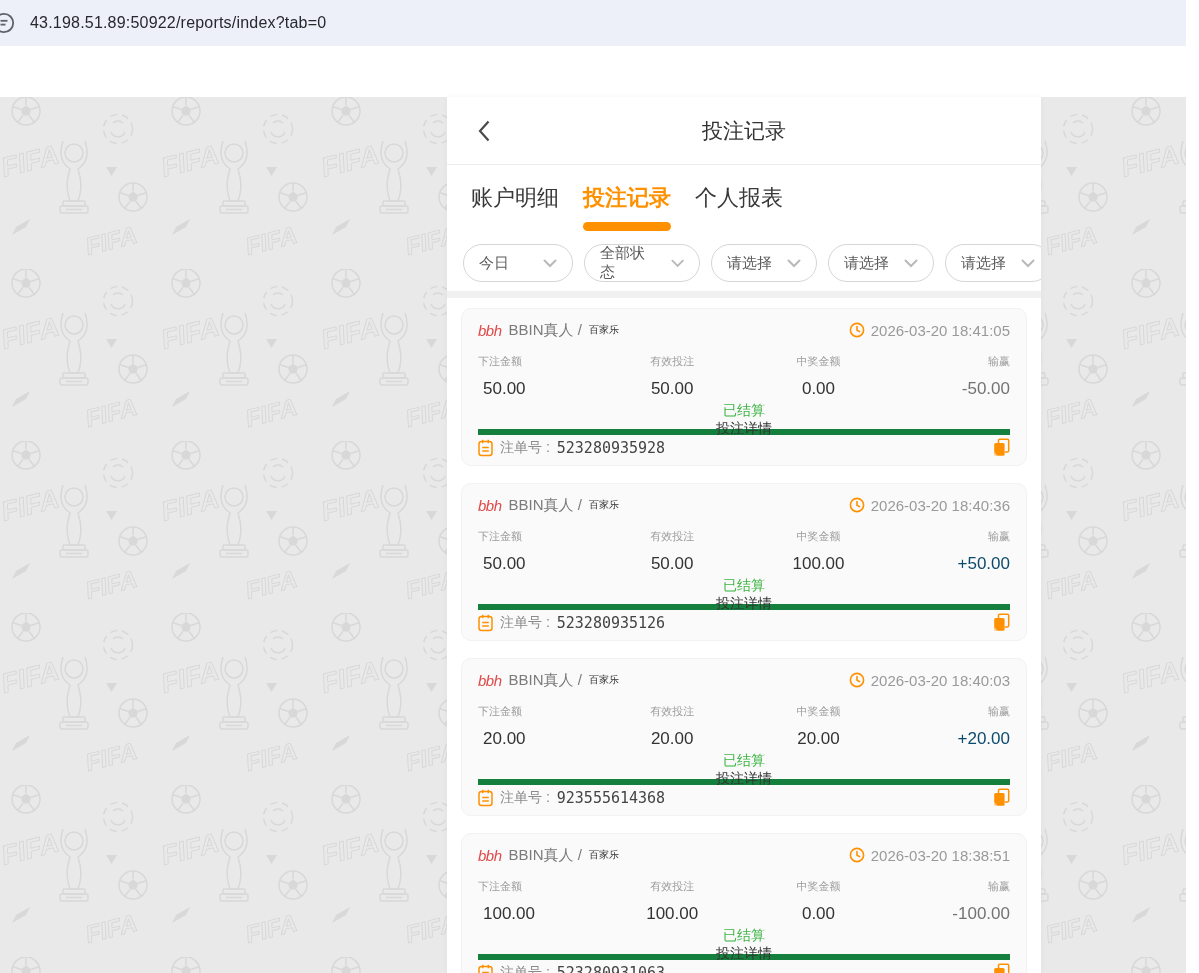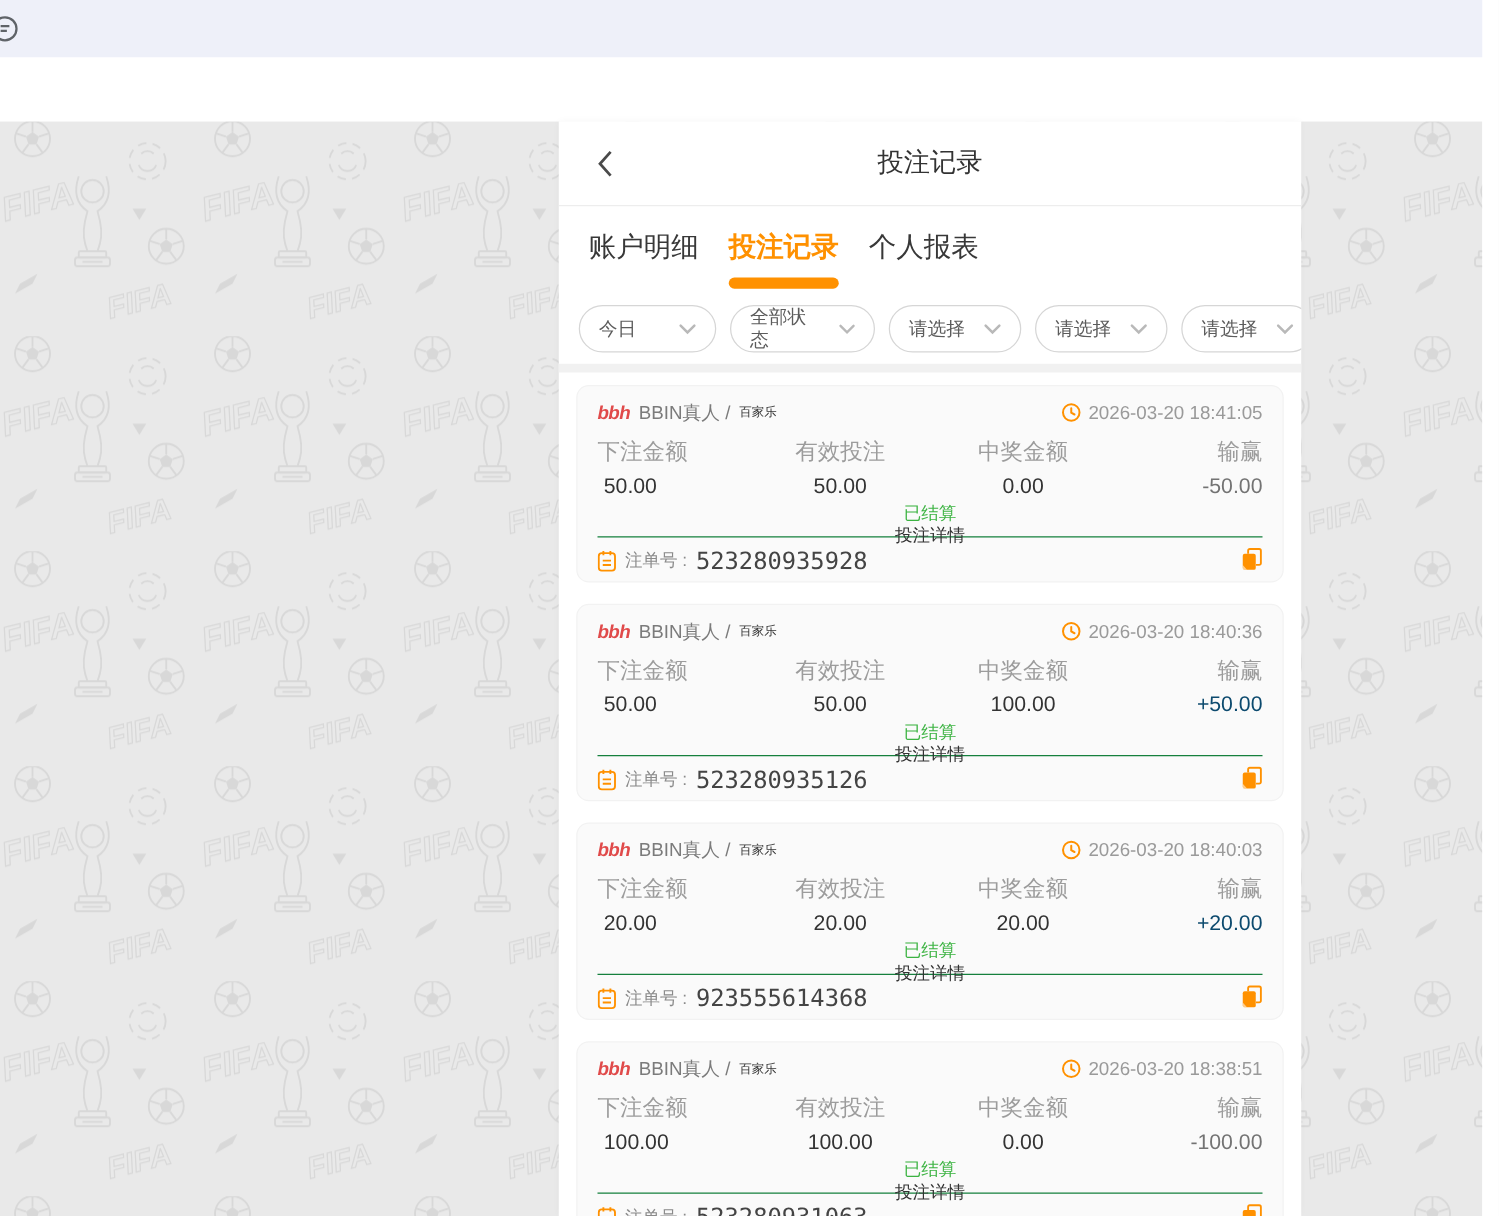--- a/index.html
+++ b/index.html
@@ -40,47 +40,47 @@
   .pill.w1 { width:110px; } .pill.w2 { width:116px; } .pill.w3 { width:106px; }
 
   .list-sep { height:7px; background:#f1f1f1; margin-top:9px; }
 
   .cards { padding:10px 14px 0 14px; }
   .card { background:#fafafa; border:1px solid #f2f2f2; border-radius:10px;
     padding:10px 16px 8px 16px; margin-bottom:17px; }
 
   .card-head { display:flex; justify-content:space-between; align-items:center; height:22px; }
   .head-left { display:flex; align-items:center; gap:7px; }
-  .provider-logo { color:#e04a4a; font-weight:bold; font-style:italic; font-size:15px; letter-spacing:-0.5px; }
+  .provider-logo { color:#e04a4a; font-weight:normal; font-style:italic; font-size:15px; letter-spacing:-0.5px; }
   .brand { font-size:15px; color:#7b7b7b; }
   .game { font-size:10px; color:#333; }
   .head-right { display:flex; align-items:center; gap:6px; }
   .time { font-size:15px; color:#9a9a9a; }
 
   .card-cols { display:flex; margin-top:12px; }
   .col { }
   .col1 { width:24%; text-align:left; }
   .col2 { width:25%; text-align:center; }
   .col3 { width:30%; text-align:center; }
   .col4 { width:21%; text-align:right; }
-  .col-label { font-size:18px; color:#9c9c9c; line-height:17px; }
+  .col-label { font-size:11px; color:#9c9c9c; line-height:17px; }
   .col-value { font-size:17px; color:#333; margin-top:8px; line-height:21px; white-space:nowrap; }
   .col1 .col-value { padding-left:5px; }
   .pl-loss .col4 .col-value { color:#737373; }
   .pl-win  .col4 .col-value { color:#0c4a6e; }
 
   .card-status { display:flex; justify-content:space-between; margin-top:3px; height:18px; align-items:center;flex-direction:column; }
   .status-settled { font-size:14px; color:#3cb342; }
   .detail-link { font-size:14px; color:#333; cursor:pointer; }
 
-  .card-order { display:flex; justify-content:space-between; align-items:flex-start;
-    border-top:1px solid #15803d; margin-top:9px; padding-top:8px; height:28px;gap:28px; }
+  .card-order { display:flex; justify-content:space-between; align-items:flex-end;
+    border-top:6px solid #15803d; margin-top:9px; padding-top:8px; height:28px;gap:28px; }
   .order-left { display:flex; align-items:center; gap:7px; }
   .order-label { font-size:14px; color:#8a8a8a; }
-  .order-no { font-size:19px; color:#444; font-family:"DejaVu Sans Mono", monospace; }
+  .order-no { font-size:15px; color:#444; font-family:"DejaVu Sans Mono", monospace; }
   .copy-btn { cursor:pointer; display:flex; align-items:center; }
 </style>
 </head>
 <body>
 
 <div class="pattern-bg">
   <svg width="1186" height="876" xmlns="http://www.w3.org/2000/svg">
     <defs>
       <g id="ballG" stroke="#d8d8d8" fill="none" stroke-width="1.5">
         <circle r="14"></circle>
@@ -116,20 +116,21 @@
 </div>
 
 <div class="address-bar">
   <span class="addr-icon">
     <svg width="26" height="26" viewBox="0 0 26 26">
       <circle cx="13" cy="13" r="9.2" stroke="#5f6368" stroke-width="1.8" fill="none"></circle>
       <line x1="9.5" y1="10.8" x2="16.5" y2="10.8" stroke="#5f6368" stroke-width="1.8"></line>
       <line x1="9.5" y1="14.6" x2="14.5" y2="14.6" stroke="#5f6368" stroke-width="1.8"></line>
     </svg>
   </span>
+  <span class="addr-url">43.198.51.89:50922/reports/index?tab=0</span>
 </div>
 
 <div class="top-strip"></div>
 
 <div class="panel">
 
   <div class="app-header">
     <span class="back-btn">
       <svg width="14" height="24" viewBox="0 0 14 24">
         <polyline points="11.5,2.5 3,12 11.5,21.5" stroke="#4a4a4a" stroke-width="2.2" fill="none"></polyline>

